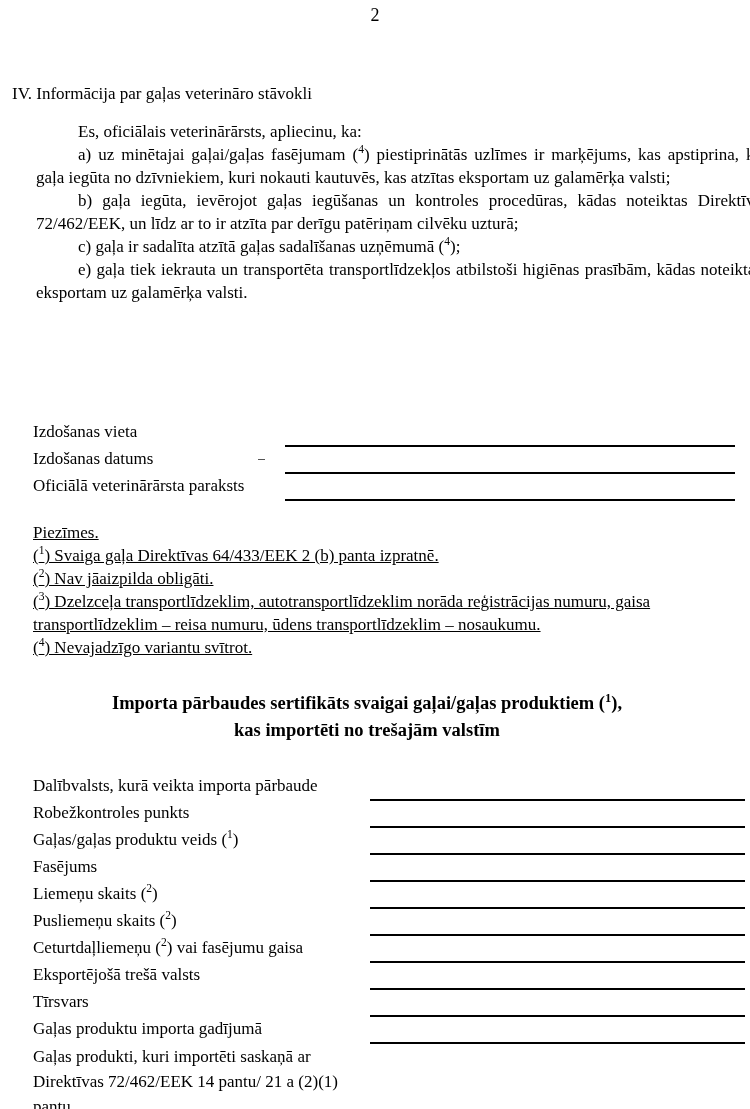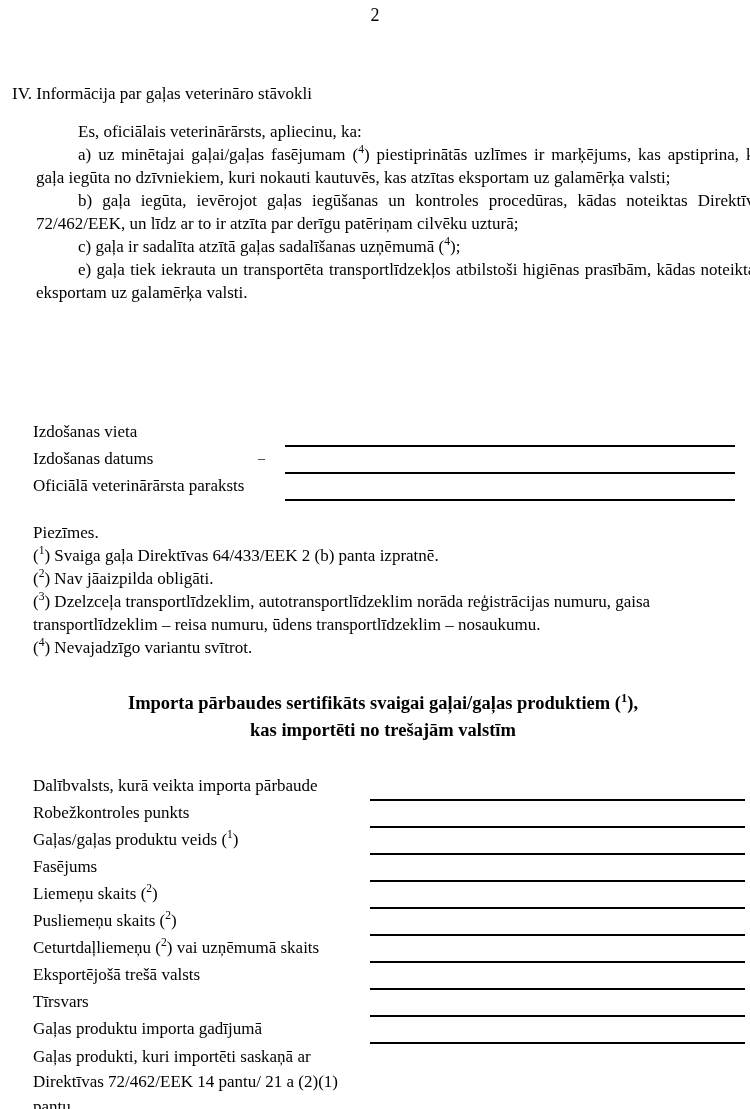--- a/index.html
+++ b/index.html
@@ -101,26 +101,26 @@
   
   .notes-block {
     position: absolute;
     left: 33px;
     top: 521px;
     width: 705px;
     font-size: 17px;
     line-height: 23px;
     text-align: left;
   }
-  .notes-block p { margin: 0; }
+  .notes-block p { margin: 0; text-decoration: underline; }
 
   
   .doc-title {
     position: absolute;
-    left: 48px;
+    left: 32px;
     top: 690px;
     width: 670px;
     text-align: center;
     font-size: 18.5px;
     line-height: 27px;
     font-weight: bold;
   }
 
   
   .form-block {
@@ -218,21 +218,21 @@
       </div>
       <div class="form-row">
         <div class="form-label"><span>Liemeņu skaits (</span><sup>2</sup><span>)</span></div>
         <div class="form-rule"></div>
       </div>
       <div class="form-row">
         <div class="form-label"><span>Pusliemeņu skaits (</span><sup>2</sup><span>)</span></div>
         <div class="form-rule"></div>
       </div>
       <div class="form-row">
-        <div class="form-label"><span>Ceturtdaļliemeņu (</span><sup>2</sup><span>) vai uzņēmumā skaits</span></div>
+        <div class="form-label"><span>Ceturtdaļliemeņu (</span><sup>2</sup><span>) vai fasējumu gaisa</span></div>
         <div class="form-rule"></div>
       </div>
       <div class="form-row">
         <div class="form-label"><span>Eksportējošā trešā valsts</span></div>
         <div class="form-rule"></div>
       </div>
       <div class="form-row">
         <div class="form-label"><span>Tīrsvars</span></div>
         <div class="form-rule"></div>
       </div>

